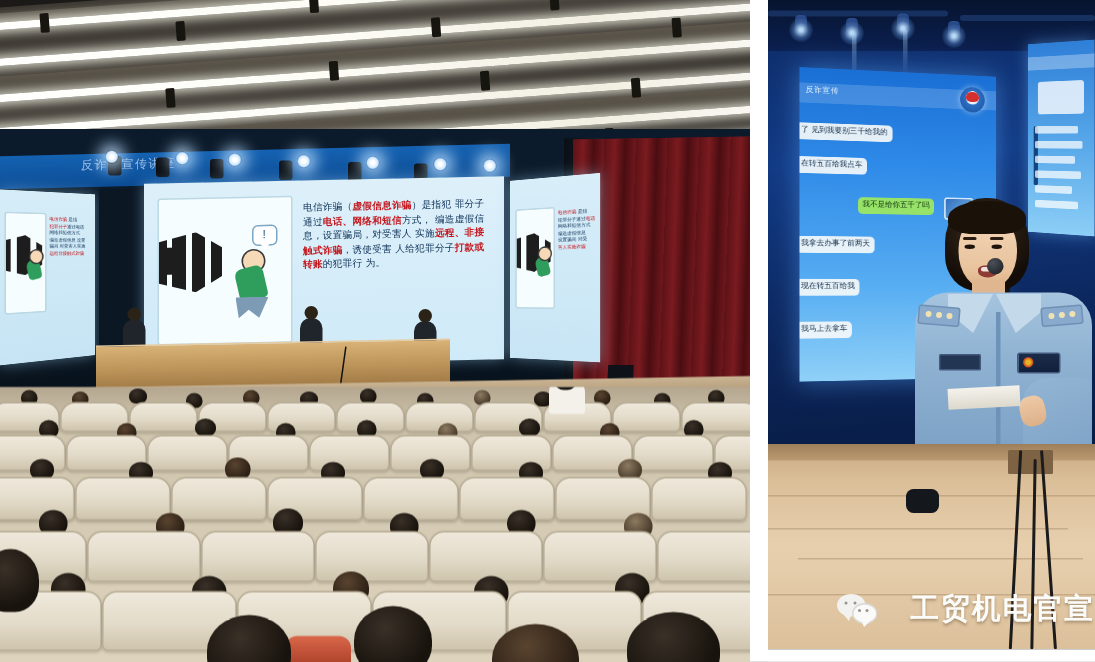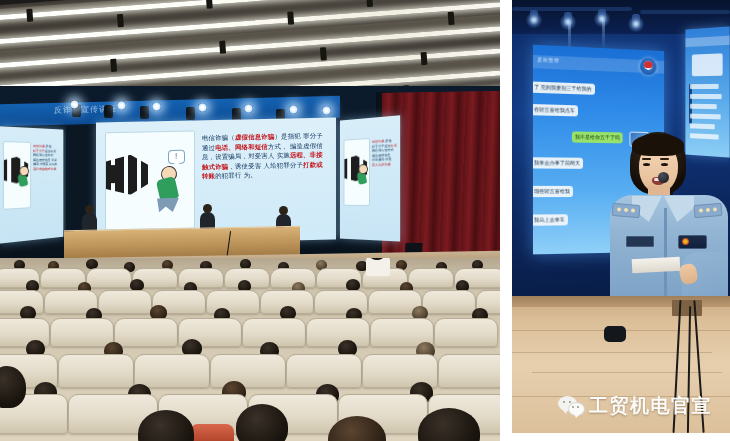--- a/index.html
+++ b/index.html
@@ -400,21 +400,21 @@
   .cable{
     position:absolute;width:2px;background:#1b1b1b;border-radius:1px;
   }
   .mic-base{
     position:absolute;left:92px;top:326px;width:22px;height:16px;
     background:#14171c;border-radius:5px;
   }
 
   
   .watermark{
-    position:absolute;left:46px;top:393px;display:flex;align-items:center;gap:5px;
+    position:absolute;left:46px;top:393px;display:flex;align-items:center;gap:23px;
   }
   .wx-logo{position:relative;width:26px;height:20px;}
   .wx-b1{
     position:absolute;left:0;top:0;width:19px;height:15px;border-radius:50%;
     background:#f2f2f0;
   }
   .wx-b1::after{
     content:"";position:absolute;left:3px;bottom:-3px;width:0;height:0;
     border-left:5px solid transparent;border-right:2px solid transparent;border-top:6px solid #f2f2f0;
   }

